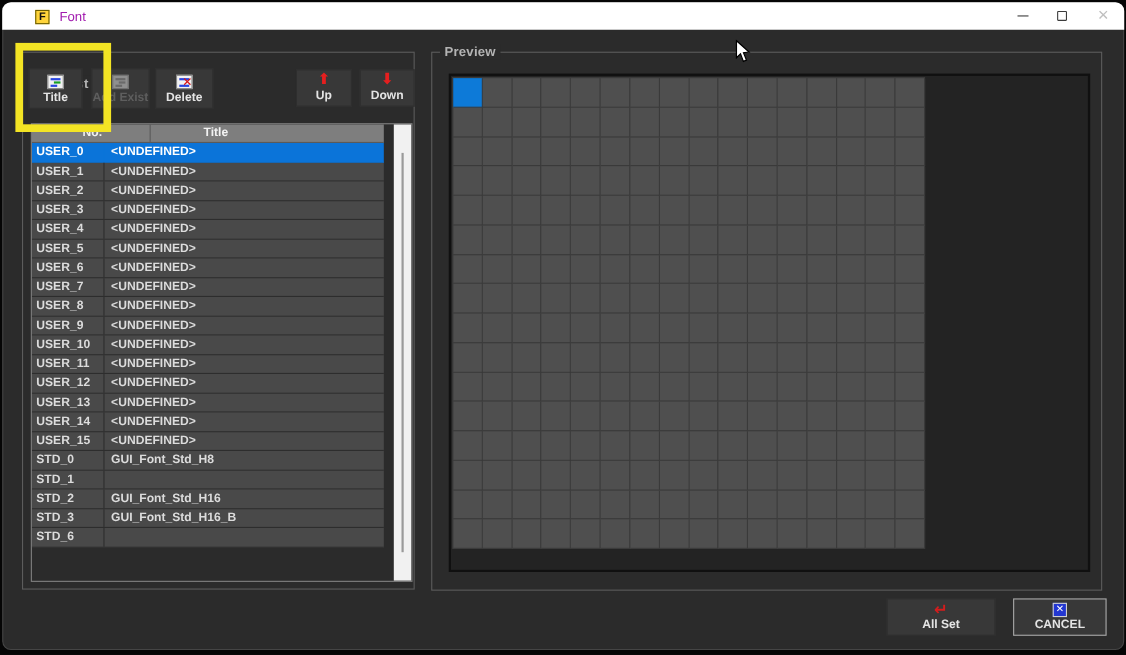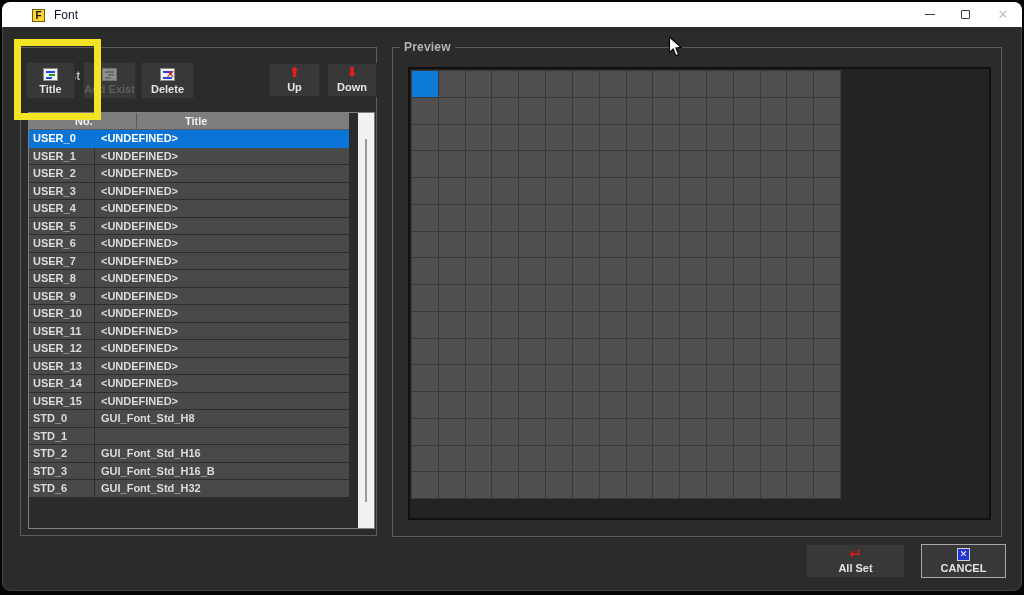--- a/index.html
+++ b/index.html
@@ -6,21 +6,21 @@
   #stage{position:relative;width:1024px;height:595px;background:#050505;overflow:hidden;
          font-family:"Liberation Sans",sans-serif;-webkit-font-smoothing:antialiased;}
   
   .win-body{position:absolute;left:2px;top:2px;width:1020px;height:589px;background:#2b2b2b;
             border-radius:8px;border:1px solid #454545;box-sizing:border-box;}
   .titlebar{position:absolute;left:2px;top:2px;width:1020px;height:25px;background:#ffffff;
             border-radius:8px 8px 0 0;box-sizing:border-box;}
   .app-icon{position:absolute;left:30px;top:7px;width:13px;height:13px;background:#ffd43a;
             border:1px solid #6e5f00;box-sizing:border-box;color:#111;font-size:10px;font-weight:700;
             line-height:11px;text-align:center;}
-  .title-text{position:absolute;left:52px;top:6px;font-size:12px;color:#0f172a;}
+  .title-text{position:absolute;left:52px;top:6px;font-size:12px;color:#a21caf;}
   .tb-btn{position:absolute;top:0;width:40px;height:25px;display:flex;align-items:center;justify-content:center;}
   .min-glyph{width:10px;height:0;border-top:1.6px solid #3c3c3c;}
   .max-glyph{width:9px;height:9px;border:1.4px solid #3c3c3c;box-sizing:border-box;border-radius:1px;}
   .close-glyph{color:#bfbfbf;font-size:13px;font-weight:400;font-family:"DejaVu Sans",sans-serif;}
   
   .groupbox{position:absolute;border:1px solid #5c5c5c;box-sizing:border-box;}
   .group-label{position:absolute;font-size:12px;font-weight:700;color:#b4b4b4;background:#2b2b2b;
                padding:0 4px;letter-spacing:.2px;}
   
   .btn{position:absolute;background:#383838;border:1px solid #2e2e2e;box-sizing:border-box;
@@ -213,21 +213,20 @@
         <div class="lrow">
           <div class="cell cno">STD_2</div>
           <div class="cell ctitle">GUI_Font_Std_H16</div>
         </div>
         <div class="lrow">
           <div class="cell cno">STD_3</div>
           <div class="cell ctitle">GUI_Font_Std_H16_B</div>
         </div>
         <div class="lrow">
           <div class="cell cno">STD_6</div>
-          <div class="cell ctitle">GUI_Font_Std_H32</div>
         </div>
       </div>
     <div class="vscroll">
       <div class="thumb-line"></div>
     </div>
   </div>
 
   <div class="groupbox" style="left:392px;top:47px;width:610px;height:490px;"></div>
   <div class="group-label" style="left:400px;top:40px;">Preview</div>
   <div class="preview-panel"></div>

